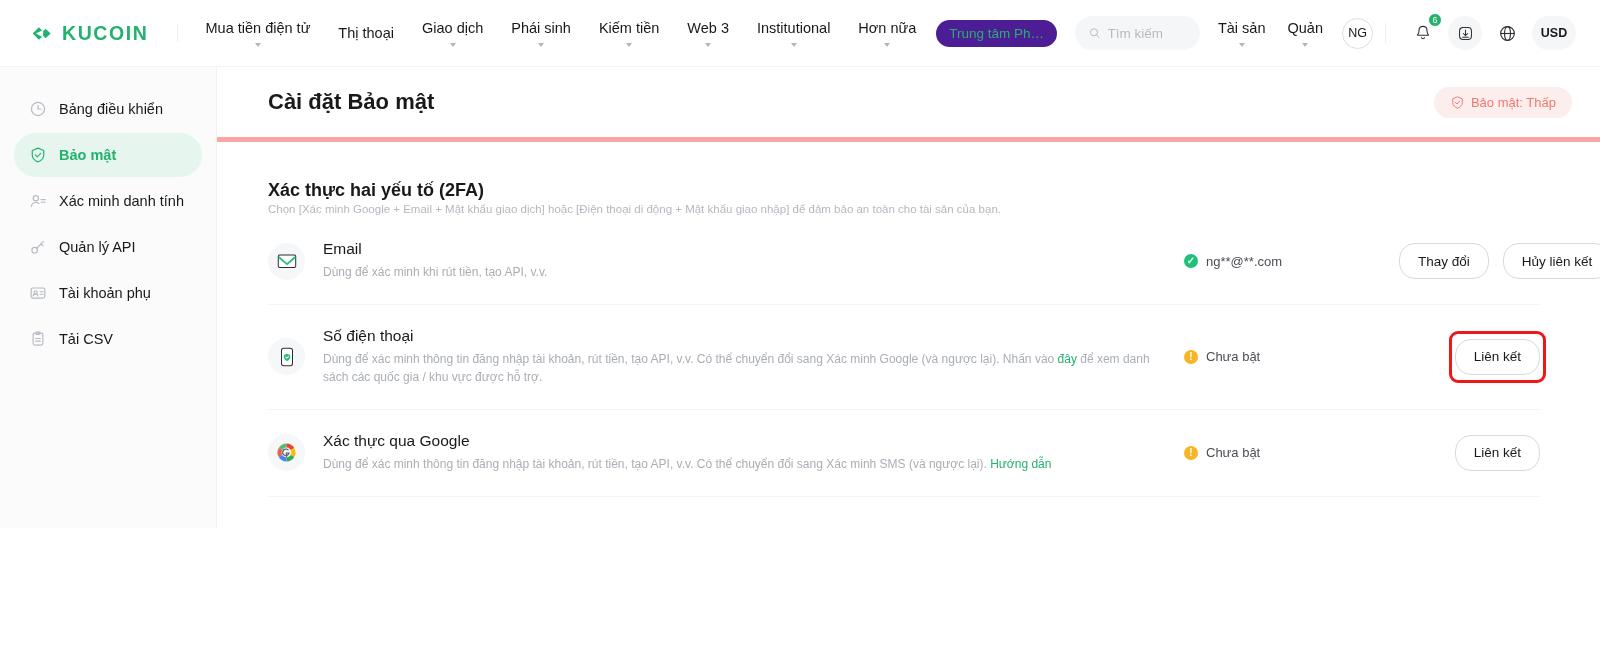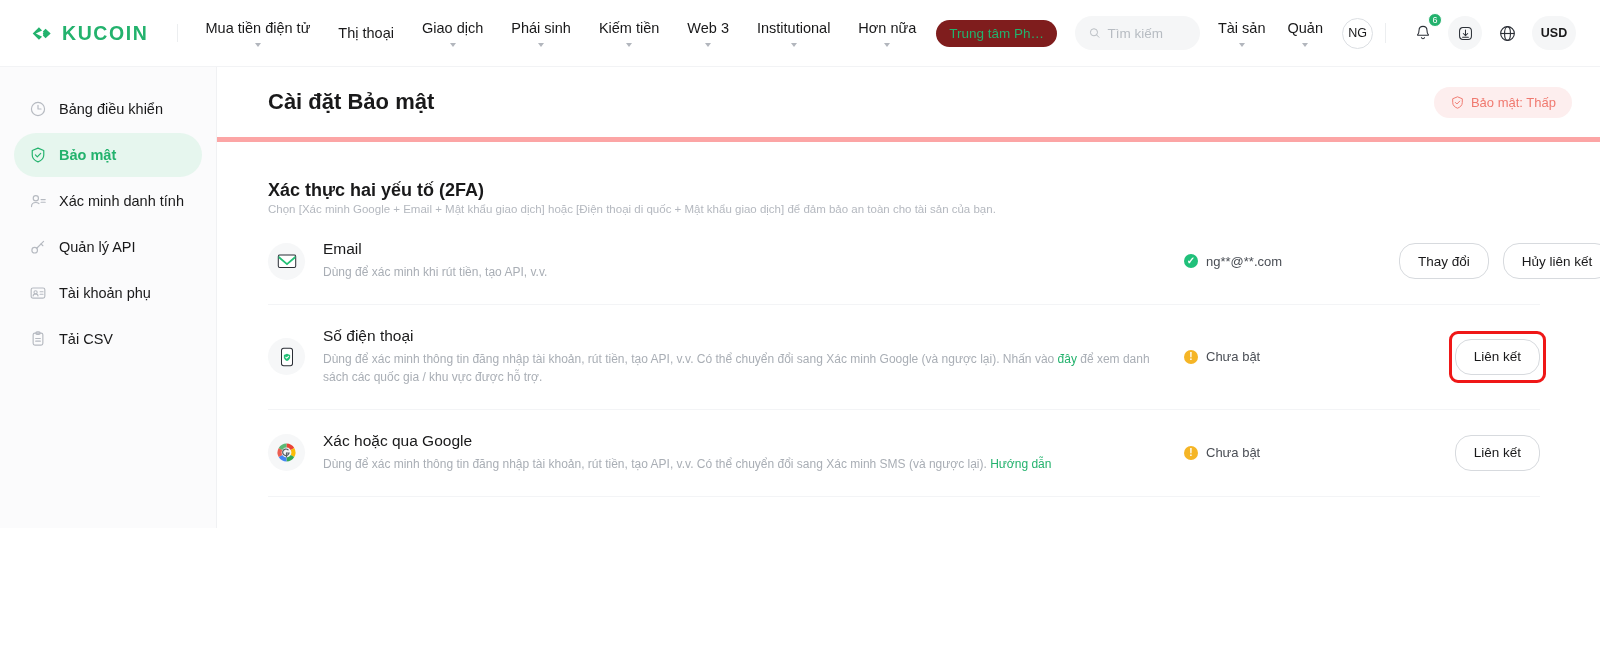--- a/index.html
+++ b/index.html
@@ -68,21 +68,21 @@
   .caret {
     width: 0; height: 0;
     border-left: 3.5px solid transparent;
     border-right: 3.5px solid transparent;
     border-top: 4px solid #b2b6bd;
     display: inline-block;
     margin-top: 2px;
   }
 
   .pill-nav {
-    background: #7f1d1d;
+    background: #4c1d95;
     color: #23b26d;
     font-size: 13.5px;
     border-radius: 16px;
     padding: 6px 13px;
     margin-left: 6px;
     cursor: pointer;
     white-space: nowrap;
   }
 
   .search-box {
@@ -537,21 +537,21 @@
         <svg width="15" height="15" viewBox="0 0 20 20">
           <path d="M10 2.4 L16.4 5 V10 c0 4-3 6.4-6.4 7.6 C6.6 16.4 3.6 14 3.6 10 V5 Z" fill="none" stroke="currentColor" stroke-width="1.3" stroke-linejoin="round"></path>
           <path d="M7.1 9.9 L9.2 12 L13 8.2" fill="none" stroke="currentColor" stroke-width="1.3" stroke-linecap="round" stroke-linejoin="round"></path>
         </svg>
         <span>Bảo mật: Thấp</span>
       </div>
     </div>
 
     <div class="section">
       <div class="sec-title">Xác thực hai yếu tố (2FA)</div>
-      <div class="sec-sub">Chọn [Xác minh Google + Email + Mật khẩu giao dịch] hoặc [Điện thoại di quốc + Mật khẩu giao dịch] để đảm bảo an toàn cho tài sản của bạn.</div>
+      <div class="sec-sub">Chọn [Xác minh Google + Email + Mật khẩu giao dịch] hoặc [Điện thoại di động + Mật khẩu giao nhập] để đảm bảo an toàn cho tài sản của bạn.</div>
 
       <div class="row">
         <div class="row-ico">
           <svg width="22" height="22" viewBox="0 0 24 24">
             <rect x="2.5" y="5.5" width="19" height="13.5" rx="1.6" fill="#ffffff" stroke="#2b2f36" stroke-width="1.1"></rect>
             <path d="M2.9 6.4 L12 14.2 L21.1 6.4 L21.1 9 L12 16.6 L2.9 9 Z" fill="#23c176"></path>
           </svg>
         </div>
         <div class="row-text">
           <div class="row-name">Email</div>
@@ -611,21 +611,21 @@
             <path d="M20.1 16.7 A9.4 9.4 0 0 1 12 21.4 L12 12 Z" fill="#34a853"></path>
             <path d="M12 21.4 A9.4 9.4 0 0 1 3.9 16.7 L12 12 Z" fill="#4285f4"></path>
             <path d="M3.9 16.7 a9.4 9.4 0 0 1 0-9.4 L12 12 Z" fill="#ea4335" opacity="0.85"></path>
             <path d="M3.9 7.3 A9.4 9.4 0 0 1 12 2.6 L12 12 Z" fill="#34a853" opacity="0.8"></path>
             <circle cx="12" cy="12" r="5.1" fill="#f2f4f5"></circle>
             <path d="M13.6 9.2 a3.4 3.4 0 1 0 1.1 3.3 h-2.6" fill="none" stroke="#5a6067" stroke-width="1.25" stroke-linecap="round"></path>
             <line x1="12" y1="12.5" x2="12" y2="16.6" stroke="#5a6067" stroke-width="1.25" stroke-linecap="round"></line>
           </svg>
         </div>
         <div class="row-text">
-          <div class="row-name">Xác hoặc qua Google</div>
+          <div class="row-name">Xác thực qua Google</div>
           <div class="row-desc">
             <span>Dùng để xác minh thông tin đăng nhập tài khoản, rút tiền, tạo API, v.v. Có thể chuyển đổi sang Xác minh SMS (và ngược lại). </span><a>Hướng dẫn</a>
           </div>
         </div>
         <div class="row-status">
           <span class="dot-warn">
               <span class="dot-glyph">!</span>
             </span>
           <span>Chưa bật</span>
         </div>

